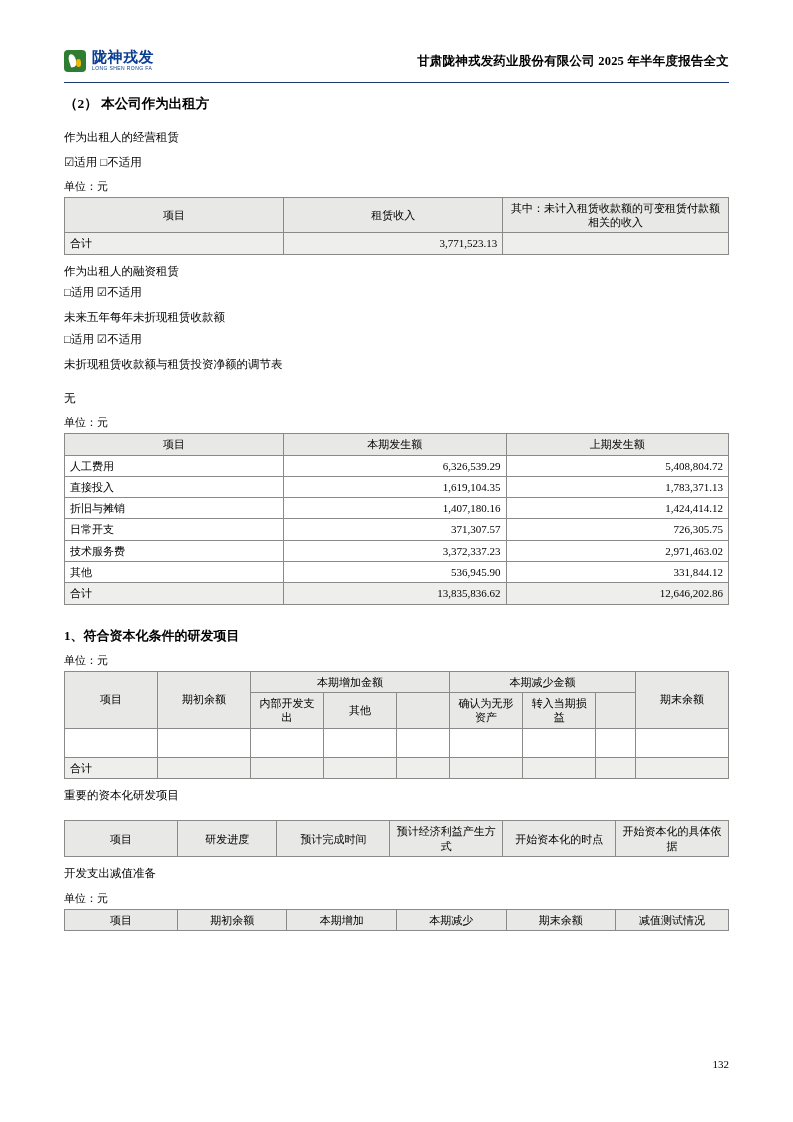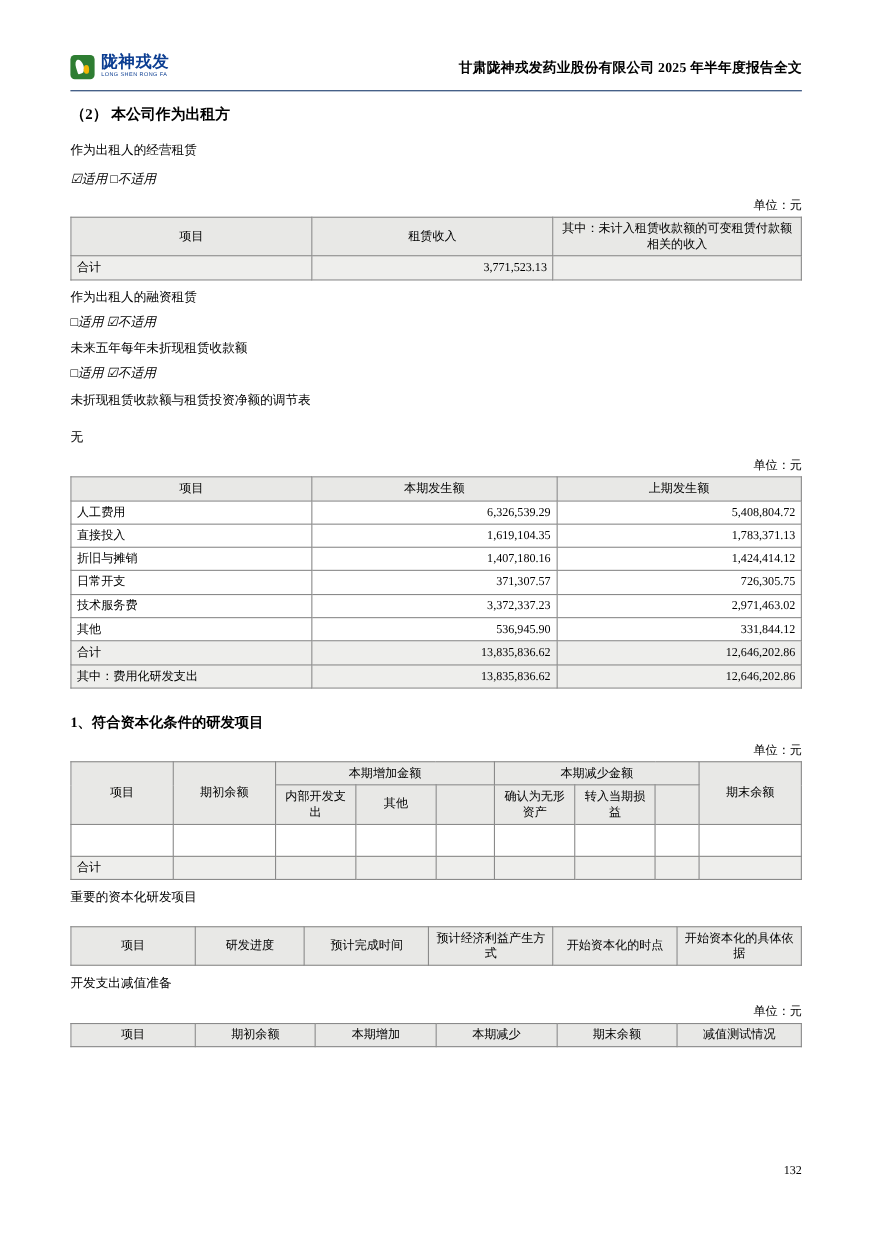--- a/index.html
+++ b/index.html
@@ -112,27 +112,26 @@
     margin: 22px 0 8px 0;
   }
   .p {
     font-size: 11.5px;
     margin: 0 0 9px 0;
     line-height: 1.45;
   }
   .p.tight { margin-bottom: 6px; }
   .unit {
     font-size: 11px;
-    text-align: right;
+    text-align: left;
     margin: 4px 0 3px 0;
   }
   .checks {
     font-size: 11.5px;
     margin: 0 0 9px 0;
-    font-style: italic;
   }
 
   table.doc {
     border-collapse: collapse;
     width: 100%;
     font-size: 11px;
     table-layout: fixed;
   }
   table.doc th, table.doc td {
     border: 1px solid #8a8a8a;
@@ -262,25 +261,20 @@
         <tr>
           <td class="l">其他</td>
           <td class="r">536,945.90</td>
           <td class="r">331,844.12</td>
         </tr>
         <tr class="shaded">
           <td class="l">合计</td>
           <td class="r">13,835,836.62</td>
           <td class="r">12,646,202.86</td>
         </tr>
-        <tr class="shaded">
-          <td class="l">其中：费用化研发支出</td>
-          <td class="r">13,835,836.62</td>
-          <td class="r">12,646,202.86</td>
-        </tr>
       </tbody>
     </table>
 
     <div class="h-num">1、符合资本化条件的研发项目</div>
 
     <div class="unit">单位：元</div>
 
     <table class="doc">
       <colgroup>
         <col style="width:14%">

